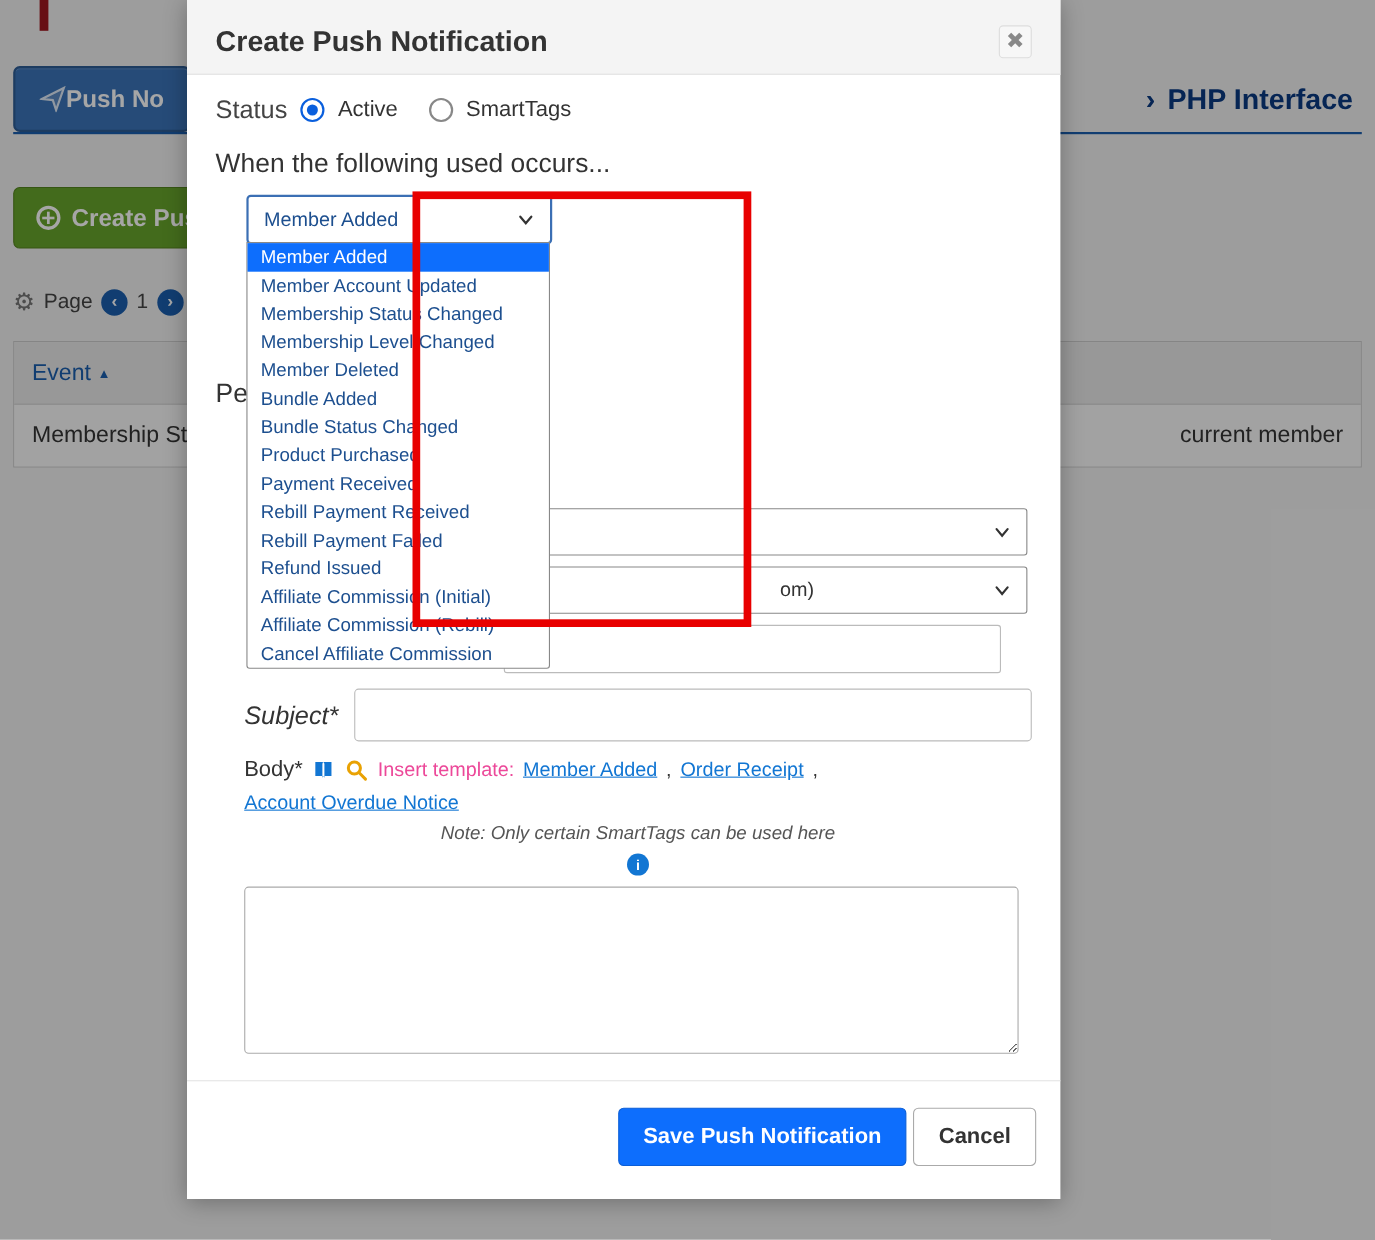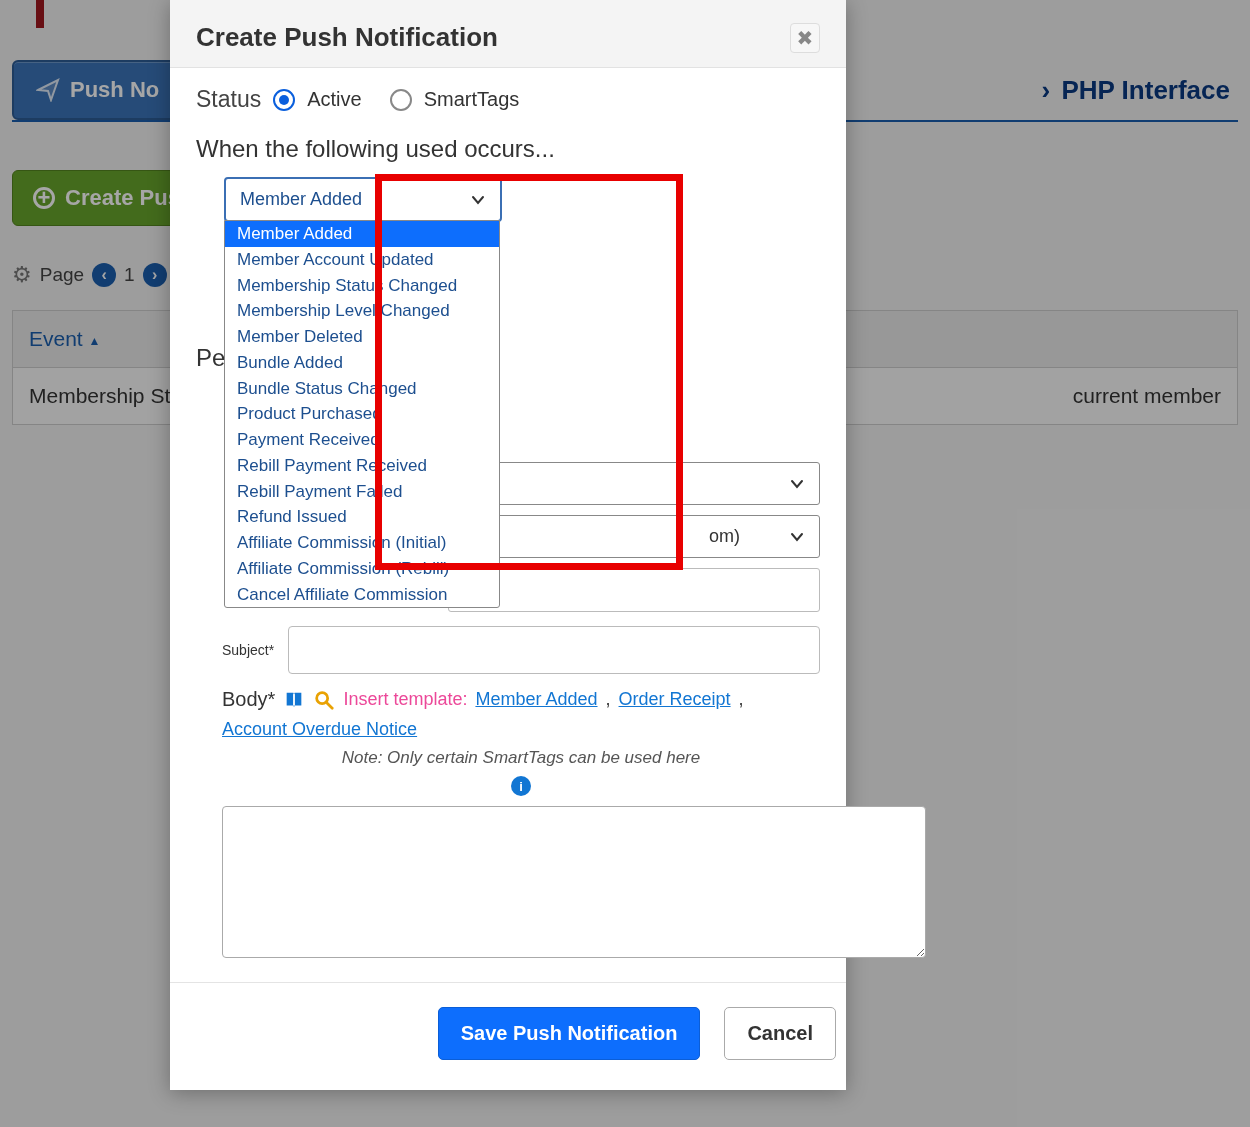--- a/index.html
+++ b/index.html
@@ -34,21 +34,20 @@
     top: 60px; left: 12px;
     background: #3b74b8;
     color: #fff;
     border: 2px solid #2d5c96;
     border-radius: 6px;
     padding: 15px 22px;
     font-size: 22px;
     font-weight: 700;
     display: flex;
     align-items: center;
-    gap: 10px;
     box-shadow: inset 0 1px 0 rgba(255,255,255,0.25);
   }
   .btn-php {
     position: absolute;
     top: 60px; right: 12px;
     color: #0a3a82;
     font-size: 26px;
     font-weight: 700;
     padding: 15px 8px;
   }
@@ -111,21 +110,21 @@
     color: #333;
     background: #f9f9f9;
     display:flex;
     justify-content: space-between;
   }
   
   .modal {
     position: absolute;
     top: 0;
     left: 170px;
-    width: 676px;
+    width: 794px;
     background: #fff;
     box-shadow: 0 3px 20px rgba(0,0,0,0.3);
     z-index: 20;
   }
   .modal-header {
     background: #f4f4f4;
     border-bottom: 1px solid #e2e2e2;
     padding: 22px 26px 14px;
     display: flex;
     justify-content: space-between;
@@ -306,24 +305,24 @@
     width: 704px;
     height: 152px;
     border: 1px solid #aaa;
     border-radius: 4px;
     resize: both;
     font-size: 16px;
     padding: 8px;
   }
   .modal-footer {
     border-top: 1px solid #e4e4e4;
-    padding: 24px 10px 30px;
+    padding: 24px 22px 30px;
     display: flex;
     justify-content: flex-end;
-    gap: 24px;
+    gap: 6px;
   }
   .btn {
     font-size: 20px;
     font-weight: 700;
     padding: 14px 22px;
     border-radius: 5px;
     cursor: pointer;
   }
   .btn-primary {
     background: #0d6efd;
@@ -454,21 +453,21 @@
       </div>
     </div>
 
     <div class="form-group" style="margin-left:192px;">
       <span class="fg-label" style="width:34px;">CC</span>
       <span class="info-icn">i</span>
       <input type="text" style="width: 452px; height: 44px; border: 1px solid rgb(187, 187, 187); border-radius: 3px; font-size: 17px; padding: 8px;">
     </div>
 
     <div class="subject-row">
-      <span style="font-size:14px;">Subject*</span>
+      <span style="font-size:23px;font-style:italic;">Subject*</span>
       <input type="text" style="">
     </div>
 
     <div class="body-row">
       <span class="tlabel">Body*</span>
       <svg width="22" height="22" viewBox="0 0 24 24">
           <path d="M4 4 h7 a2 2 0 0 1 2 2 v14 a2 2 0 0 0 -2 -2 H4 Z M20 4 h-7 a2 2 0 0 0 -2 2 v14 a2 2 0 0 1 2 -2 h7 Z" fill="#1276d3"></path>
         </svg>
       <svg width="22" height="22" viewBox="0 0 24 24">
           <circle cx="10" cy="10" r="6" stroke="#e9a203" stroke-width="3" fill="none"></circle>

